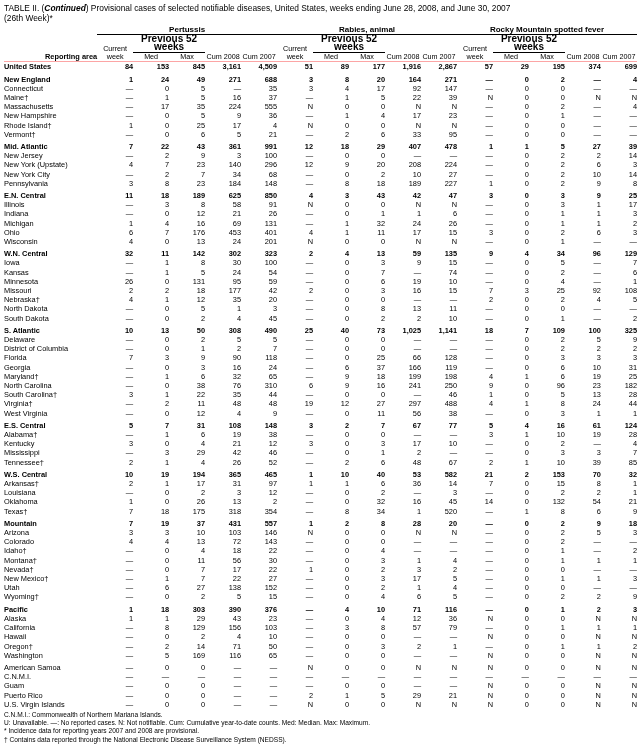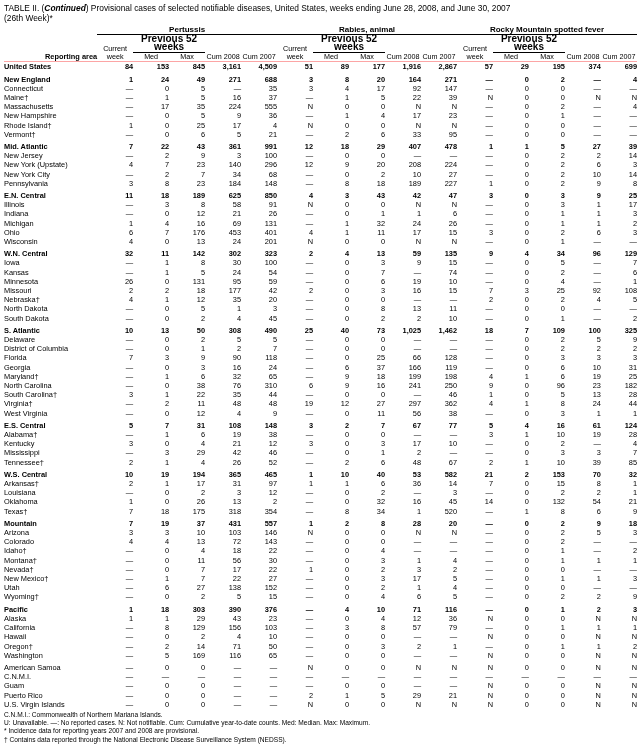--- a/index.html
+++ b/index.html
@@ -590,21 +590,21 @@
           <td class="area bold">S. Atlantic</td>
           <td class="r bold">10</td>
           <td class="r bold">13</td>
           <td class="r bold">50</td>
           <td class="r bold">308</td>
           <td class="r bold">490</td>
           <td class="r bold">25</td>
           <td class="r bold">40</td>
           <td class="r bold">73</td>
           <td class="r bold">1,025</td>
-          <td class="r bold">1,462</td>
+          <td class="r bold">1,141</td>
           <td class="r bold">18</td>
           <td class="r bold">7</td>
           <td class="r bold">109</td>
           <td class="r bold">100</td>
           <td class="r bold">325</td>
         </tr>
         <tr class="data">
           <td class="area">Delaware</td>
           <td class="r">—</td>
           <td class="r">0</td>
@@ -734,21 +734,21 @@
           <td class="area">Virginia†</td>
           <td class="r">—</td>
           <td class="r">2</td>
           <td class="r">11</td>
           <td class="r">48</td>
           <td class="r">48</td>
           <td class="r">19</td>
           <td class="r">12</td>
           <td class="r">27</td>
           <td class="r">297</td>
-          <td class="r">362</td>
+          <td class="r">488</td>
           <td class="r">4</td>
           <td class="r">1</td>
           <td class="r">8</td>
           <td class="r">24</td>
           <td class="r">44</td>
         </tr>
         <tr class="data">
           <td class="area">West Virginia</td>
           <td class="r">—</td>
           <td class="r">0</td>

